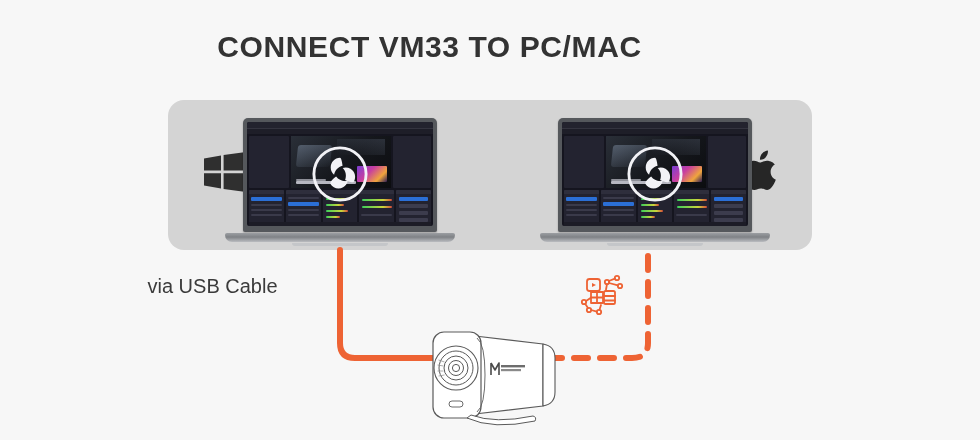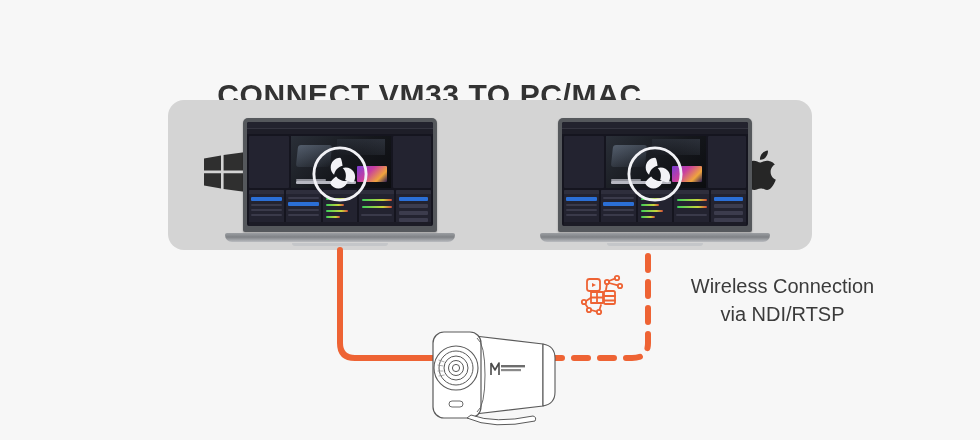--- a/index.html
+++ b/index.html
@@ -18,21 +18,20 @@
   
   #page-title {
     position: absolute;
     top: 30px; left: 0; width: 859px;
     text-align: center;
     font-size: 30px;
     font-weight: bold;
     letter-spacing: 0.6px;
     color: #333333;
     font-family: "Liberation Sans", sans-serif;
-    margin-top: 48px;
   }
 
   
   #device-panel {
     position: absolute;
     left: 168px; top: 100px;
     width: 644px; height: 150px;
     background: #d4d4d4;
     border-radius: 16px;
   }
@@ -451,20 +450,17 @@
         <path d="M76 45 L76 57 M76 45 L80 52 L84 45 L84 57" fill="none" stroke="#4a4a4a" stroke-width="1.6" stroke-linejoin="round"></path>
         <rect x="86" y="47" width="24" height="2.4" fill="#6d6d6d"></rect>
         <rect x="86" y="51" width="20" height="2.2" fill="#8a8a8a"></rect>
       </g>
 
       <path d="M52 100 Q78 112 120 103 Q122 99 118 98 Q80 106 56 97 Z" fill="#ffffff" stroke="#5a5a5a" stroke-width="1" stroke-linejoin="round"></path>
     </svg>
   </div>
 
   <div class="caption-block" id="wired-caption">
-  </div>
-
-  <div class="caption-block" id="wireless-caption">
-    <div>Wireless Connection</div>
-    <div>via NDI/RTSP</div>
-  </div>
+    <div>via USB Cable</div>
+  </div>
+
 
 </div>
 
 </body></html>

